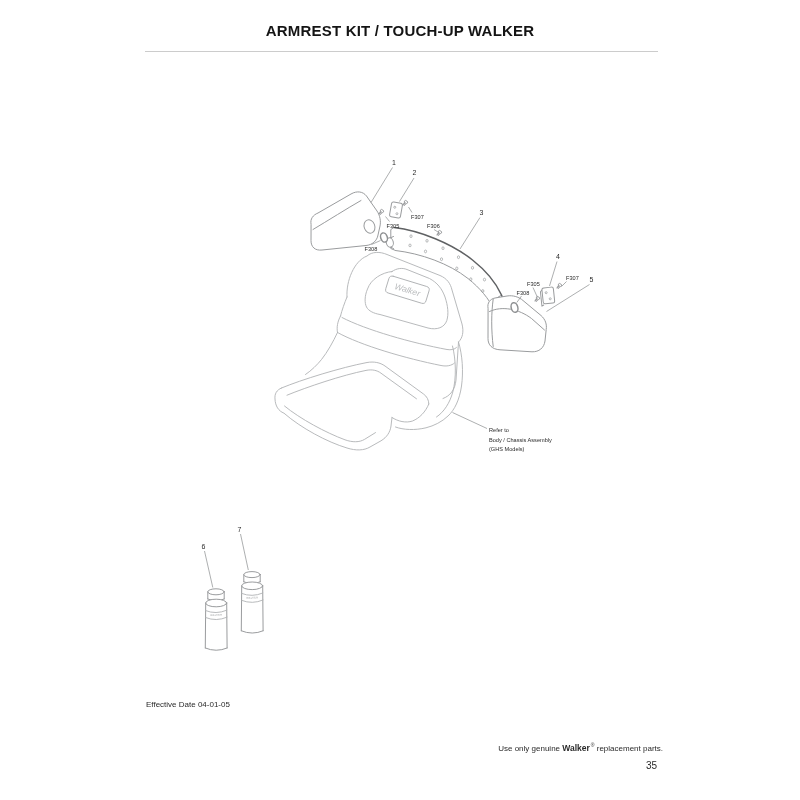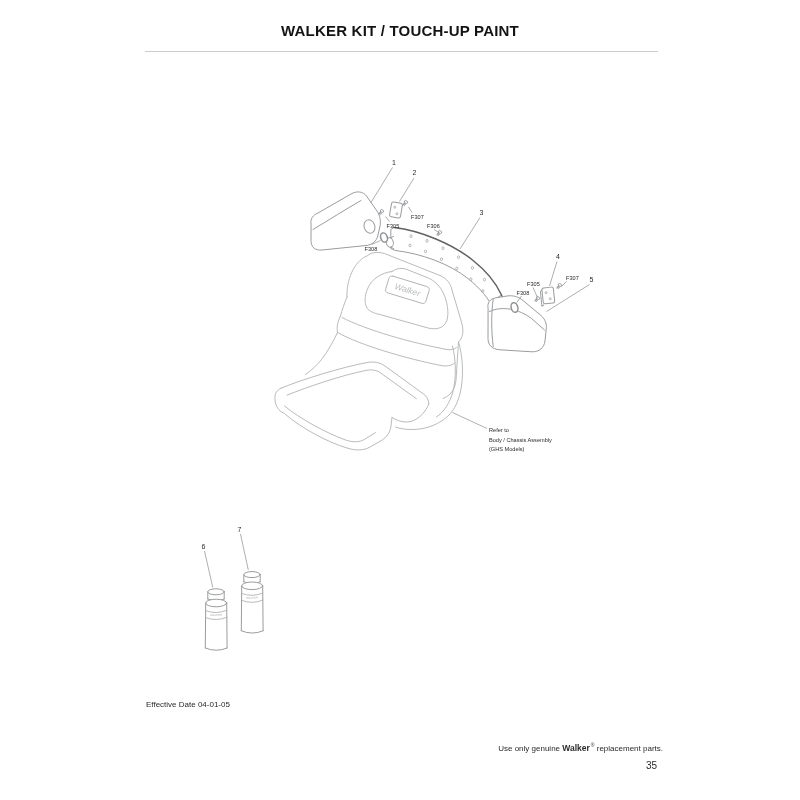--- a/index.html
+++ b/index.html
@@ -32,21 +32,21 @@
   text{font-family:"Liberation Sans",sans-serif;}
   .num{font-size:7px;fill:#2a2a2a;}
   .flabel{font-size:5.6px;fill:#2a2a2a;}
   .note{font-size:5.6px;fill:#2a2a2a;}
   .logo{font-size:8.5px;fill:#b9bbbd;font-style:italic;}
   .canlabel{font-size:2.6px;fill:#97999b;letter-spacing:.2px;}
 </style>
 </head>
 <body>
 
-<div class="title">WALKER KIT / TOUCH-UP PAINT</div>
+<div class="title">ARMREST KIT / TOUCH-UP WALKER</div>
 <div class="rule"></div>
 
 <svg width="800" height="800" viewBox="0 0 800 800">
 
   <g>
 
     <path class="sl" d="M 347,297 C 346,281 354,261 367,256 C 372,251.5 380,251.5 387,254.5 L 440,275.5 C 447,278.5 450.5,283.5 452,290 L 462,324 C 464,332 462.5,338 458.5,342 L 456,380 C 455,390 450,396 443,398.5"></path>
     <path class="sl" d="M 347,297 C 344.5,303 342,310 340.5,316"></path>
 
     <path class="sl" d="M 392,271.5 C 382,272.5 371,279 367.5,289 C 364.5,296 364.5,303 366.5,307 C 368.5,311 374,313.5 380,314.5 L 428,328 C 437,330.3 444.5,327.5 446.8,320.5 C 448.8,314 448,306 445,297 C 442,288.5 437,282.5 429.5,278.5 L 407,269.5 C 402,267.5 396.5,268.3 392,271.5 Z"></path>

